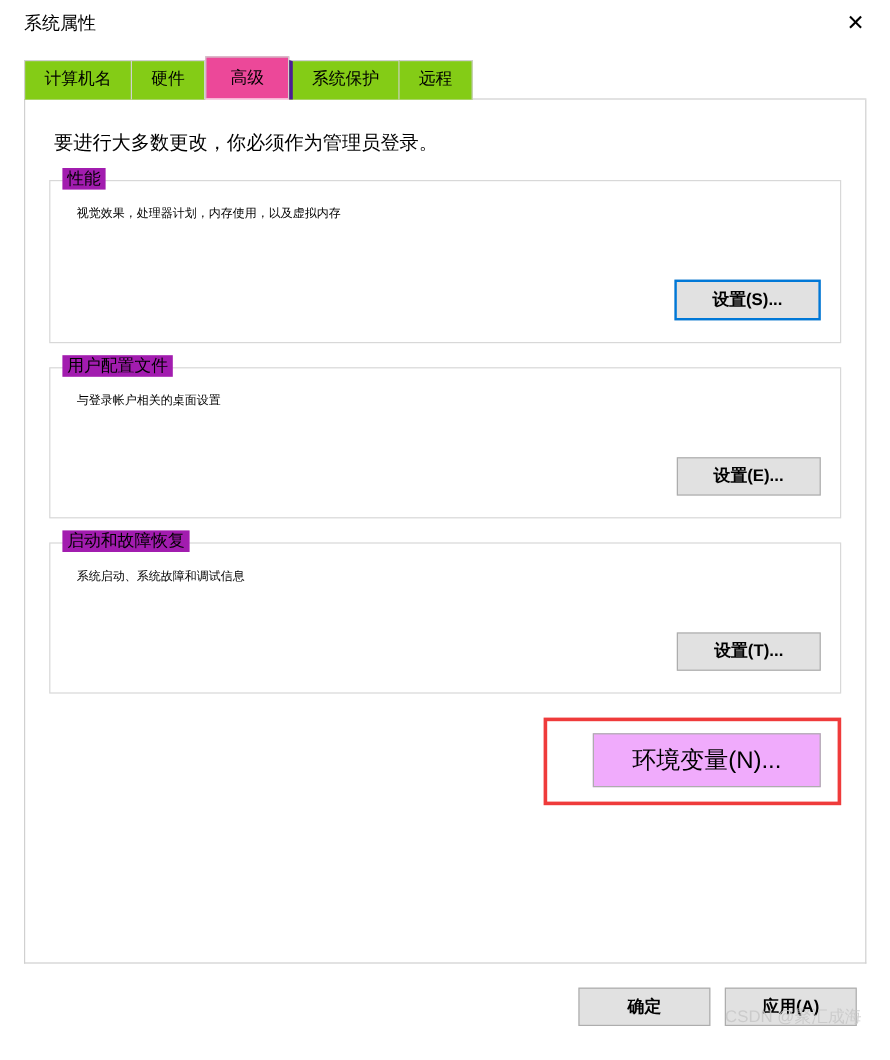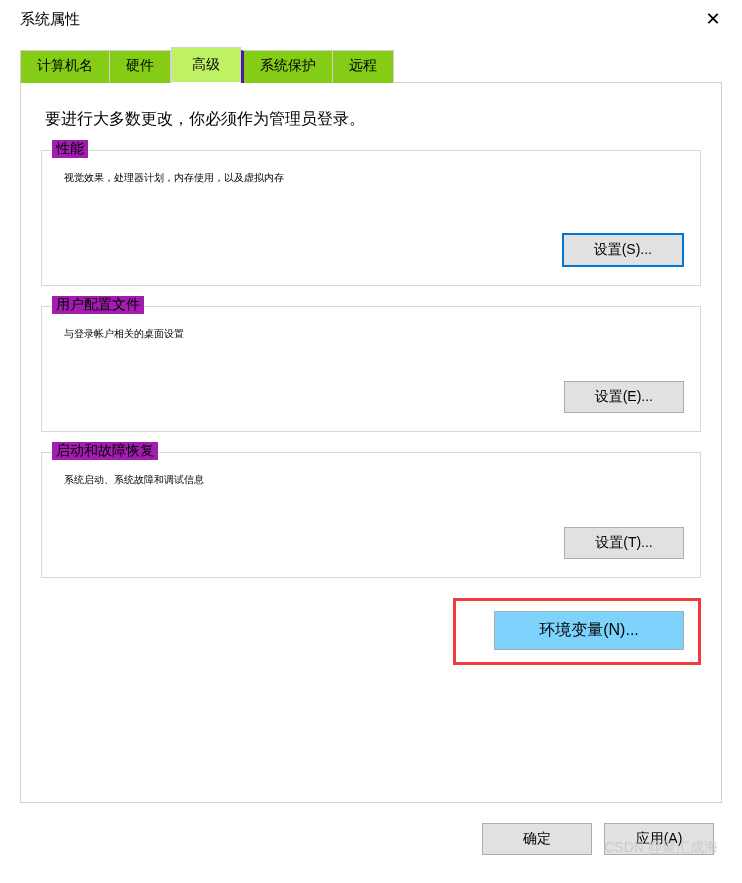--- a/index.html
+++ b/index.html
@@ -44,21 +44,21 @@
       margin-right: 0;
       cursor: pointer;
       position: relative;
       top: 1px;
       font-size: 14px;
     }
     .tab + .tab {
       border-left: none;
     }
     .tab.active {
-      background: #bef264;
+      background: #ec4899;
       border-bottom: 1px solid #fff;
       top: 1px;
       padding: 8px 20px;
       margin-top: -3px;
       border-left: 1px solid #d0d0d0;
     }
     .tab.active + .tab {
       border-left: 3px solid #4c1d95;
     }
     .tab-content {
@@ -103,41 +103,42 @@
     .group-startup .btn-row { margin-top: 40px; }
     .btn {
       min-width: 120px;
       padding: 6px 30px;
       background: #e1e1e1;
       border: 1px solid #adadad;
       font-family: inherit;
       font-size: 14px;
       cursor: pointer;
       text-align: center;
+      font-weight: bold;
     }
     .btn.highlight {
       border: 2px solid #0078d7;
       background: #e1e1e1;
     }
     .env-var-wrap {
       display: flex;
       justify-content: flex-end;
       margin-top: 14px;
       padding: 10px 14px 12px 14px;
       border: 3px solid #ef3b3b;
       width: 248px;
       margin-left: auto;
     }
     .env-var-btn {
       min-width: 190px;
       padding: 8px 18px;
-      background: #7dd3fc;
+      background: #f0abfc;
       border: 1px solid #adadad;
       font-family: inherit;
-      font-size: 16px;
+      font-size: 20px;
       cursor: pointer;
     }
     .footer {
       display: flex;
       justify-content: flex-end;
       gap: 12px;
       padding: 18px 28px 0 0;
       margin-top: 2px;
     }
     .footer .btn { min-width: 110px; }

